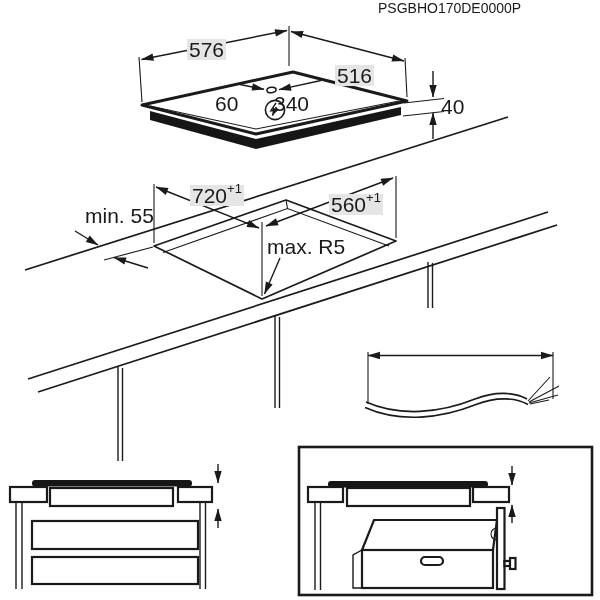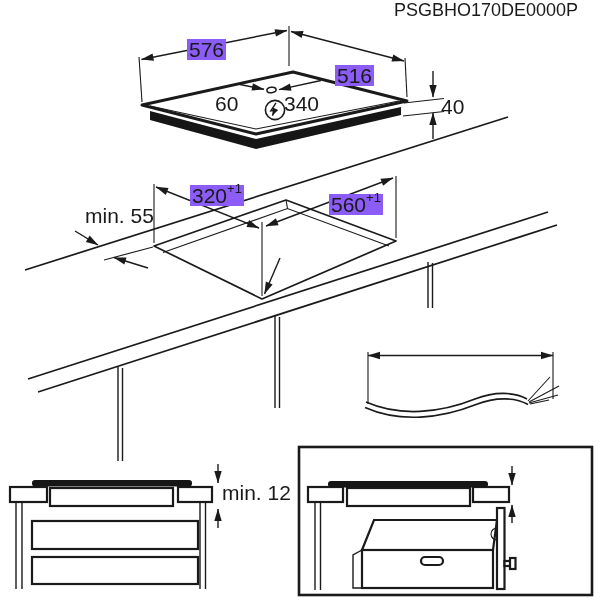--- a/index.html
+++ b/index.html
@@ -5,23 +5,23 @@
   html,body{margin:0;padding:0;background:#fff;}
   #stage{
     position:relative;width:600px;height:600px;background:#fff;overflow:hidden;
     font-family:"Liberation Sans", sans-serif;color:#1a1a1a;
   }
   #artwork{position:absolute;left:0;top:0;}
   .lbl{
     position:absolute;font-size:21px;line-height:1;white-space:nowrap;
     color:#1a1a1a;letter-spacing:0px;
   }
-  .lbl.bg{background:#8b5cf6;padding:0 2px;}
+  .lbl.bg{background:#e5e5e5;padding:0 2px;}
   .lbl sup{font-size:13px;line-height:0;position:relative;top:-2px;}
-  #title-label{font-size:18px;width:216px;text-align:center;}
+  #title-label{font-size:14px;width:216px;text-align:left;}
   
   .ln   {stroke:#1a1a1a;stroke-width:1.7;fill:none;}
   .thin {stroke:#1a1a1a;stroke-width:1.1;fill:none;}
   .dim  {stroke:#1a1a1a;stroke-width:1.4;fill:none;}
   .thick{stroke:#1a1a1a;stroke-width:2.9;fill:#fff;}
   .box  {stroke:#1a1a1a;stroke-width:2.2;fill:#fff;}
   .solid{fill:#161616;stroke:none;}
 </style>
 </head>
 <body>
@@ -148,22 +148,22 @@
       <line class="dim" x1="512" y1="466" x2="512" y2="485" marker-end="url(#arr)"></line>
       <line class="dim" x1="512" y1="523" x2="512" y2="505" marker-end="url(#arr)"></line>
     </g>
   </svg>
 
   <span class="lbl" id="title-label" style="left:378px;top:1px;">PSGBHO170DE0000P</span>
 
   <span class="lbl bg" style="left:187px;top:39px;">576</span>
   <span class="lbl bg" style="left:335px;top:37px;margin-top:28px;">516</span>
   <span class="lbl" style="left:215px;top:93px;">60</span>
-  <span class="lbl" style="left:284px;top:93px;">340</span>
+  <span class="lbl" style="left:274px;top:93px;">340</span>
   <span class="lbl" style="left:441px;top:96px;">40</span>
 
   <span class="lbl" style="left:62px;top:205px;margin-left:23px;">min. 55</span>
-  <span class="lbl bg" style="left:190px;top:185px;"><span>320</span><sup>+1</sup></span>
+  <span class="lbl bg" style="left:190px;top:185px;"><span>720</span><sup>+1</sup></span>
   <span class="lbl bg" style="left:329px;top:194px;"><span>560</span><sup>+1</sup></span>
+  <span class="lbl" style="left:267px;top:236px;">max. R5</span>
 
 
-  <span class="lbl" style="left:222px;top:482px;">min. 12</span>
 </div>
 
 </body></html>

